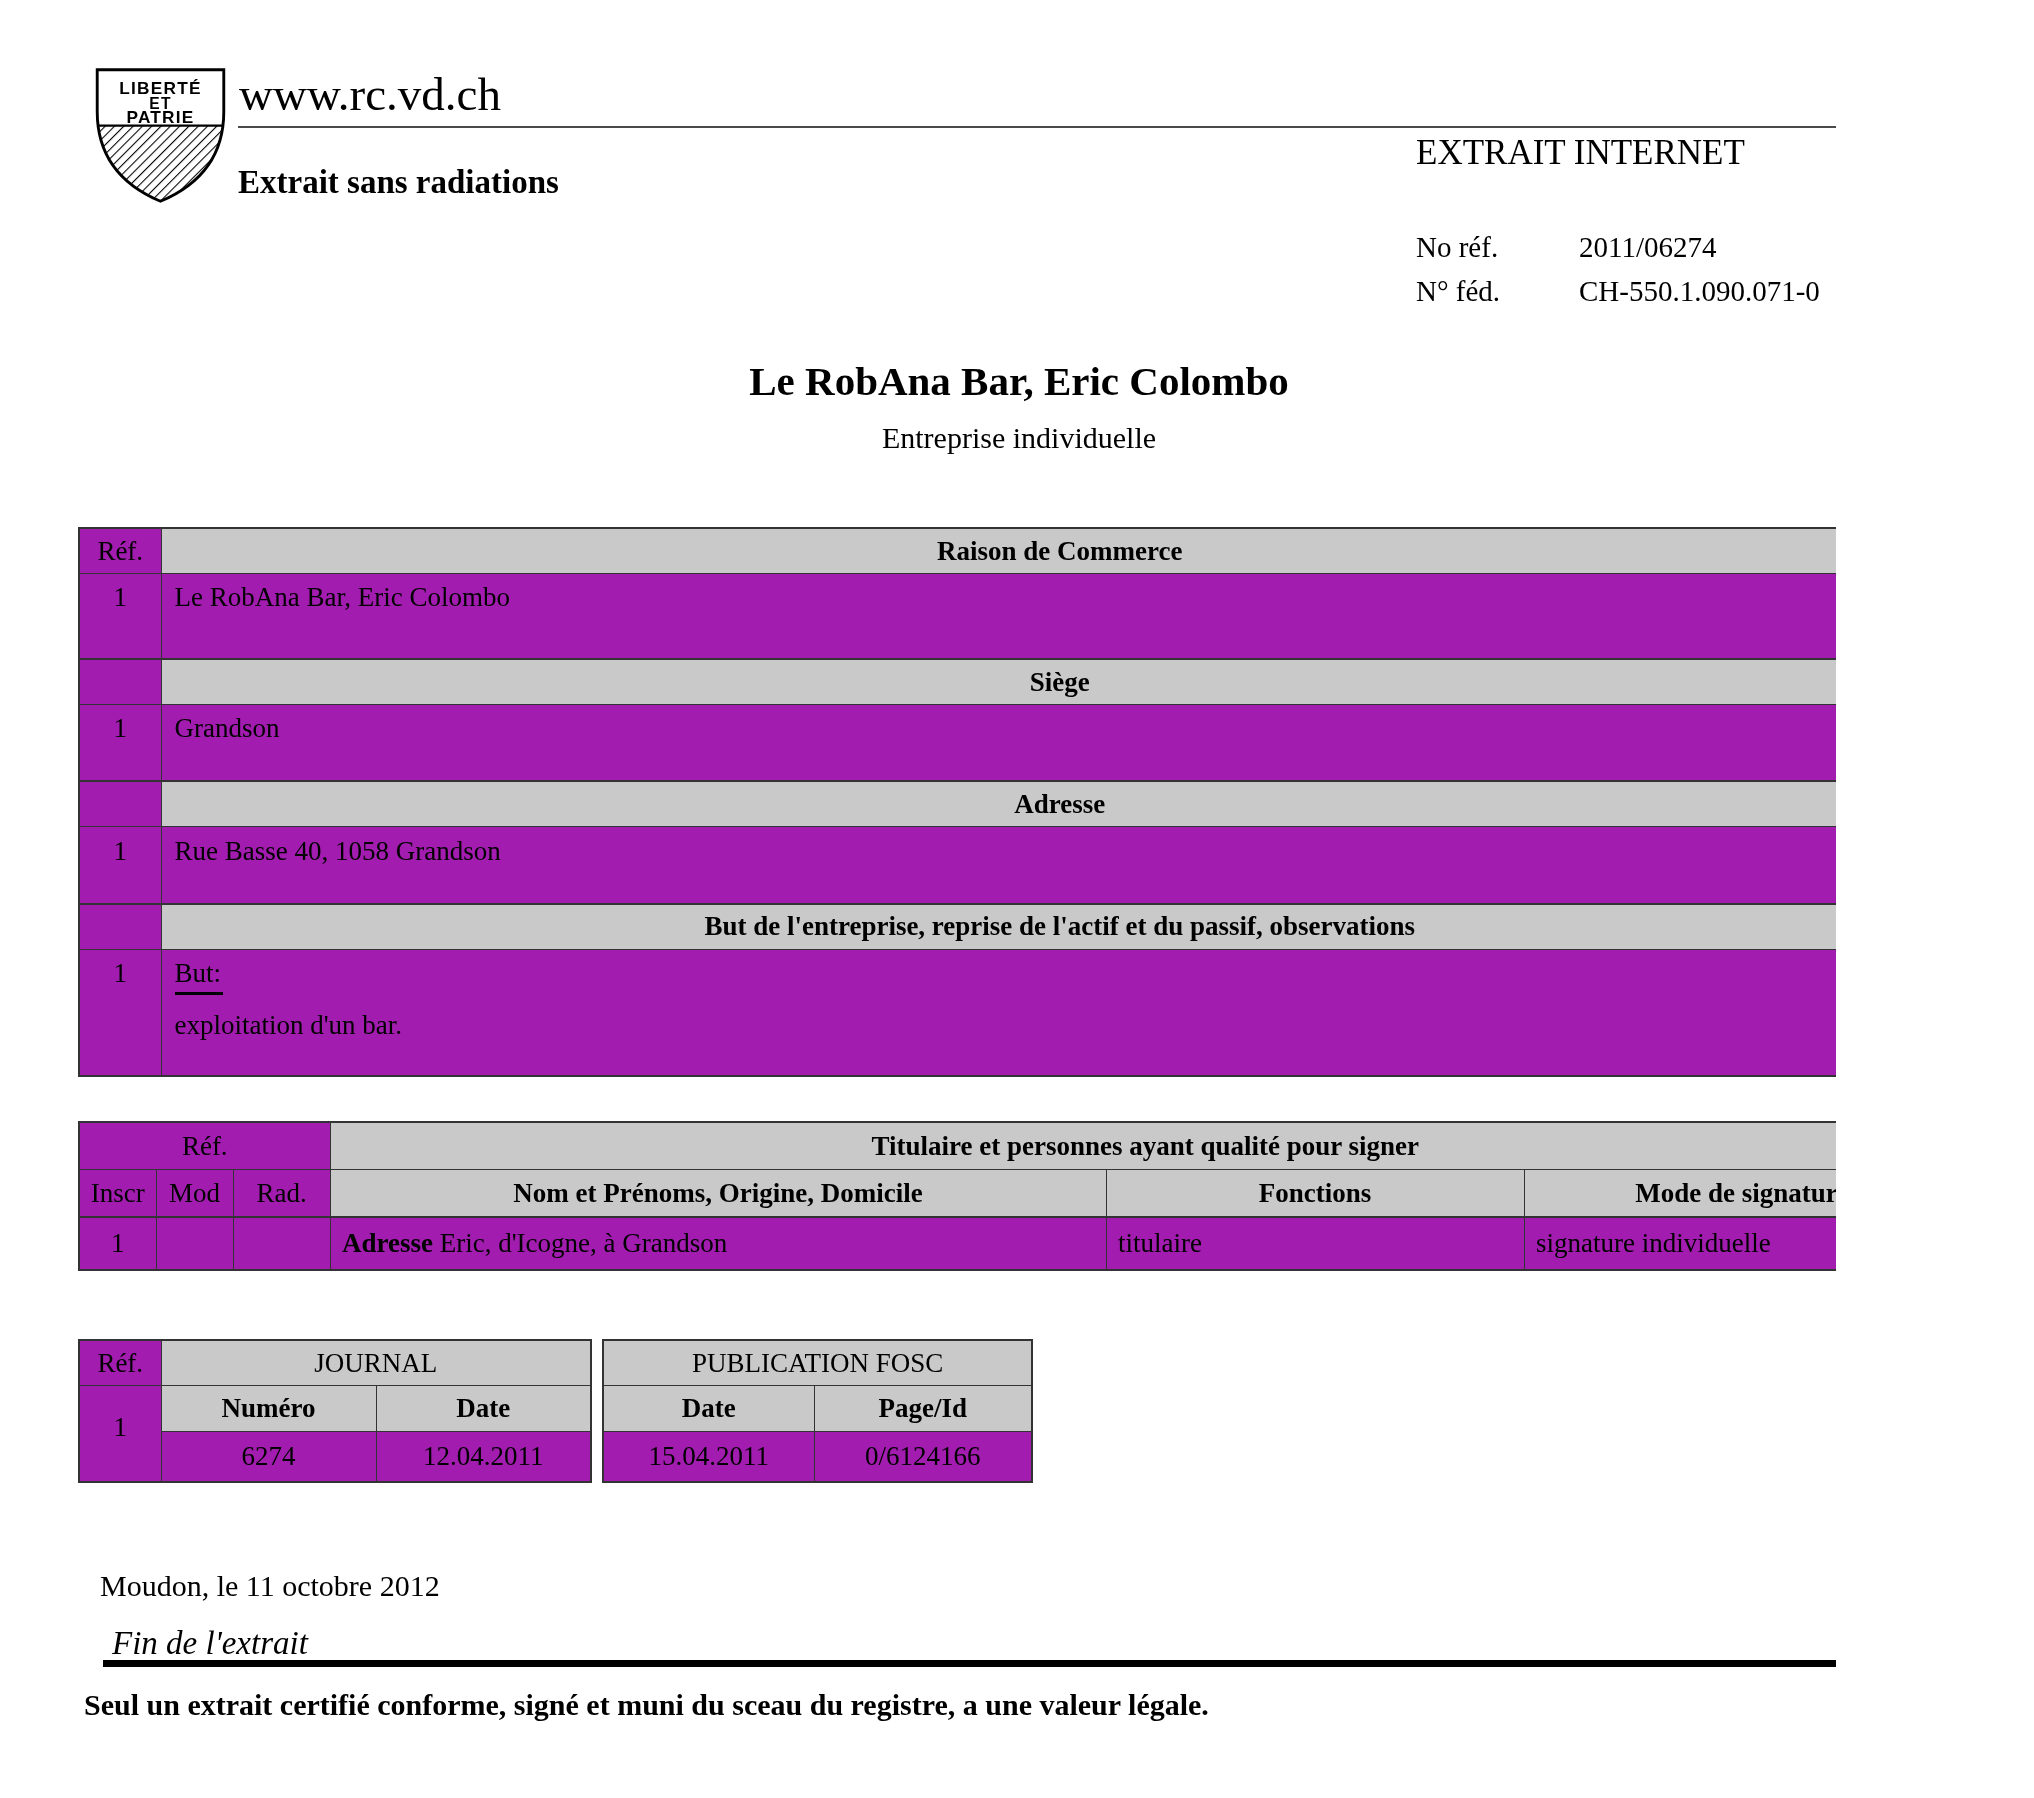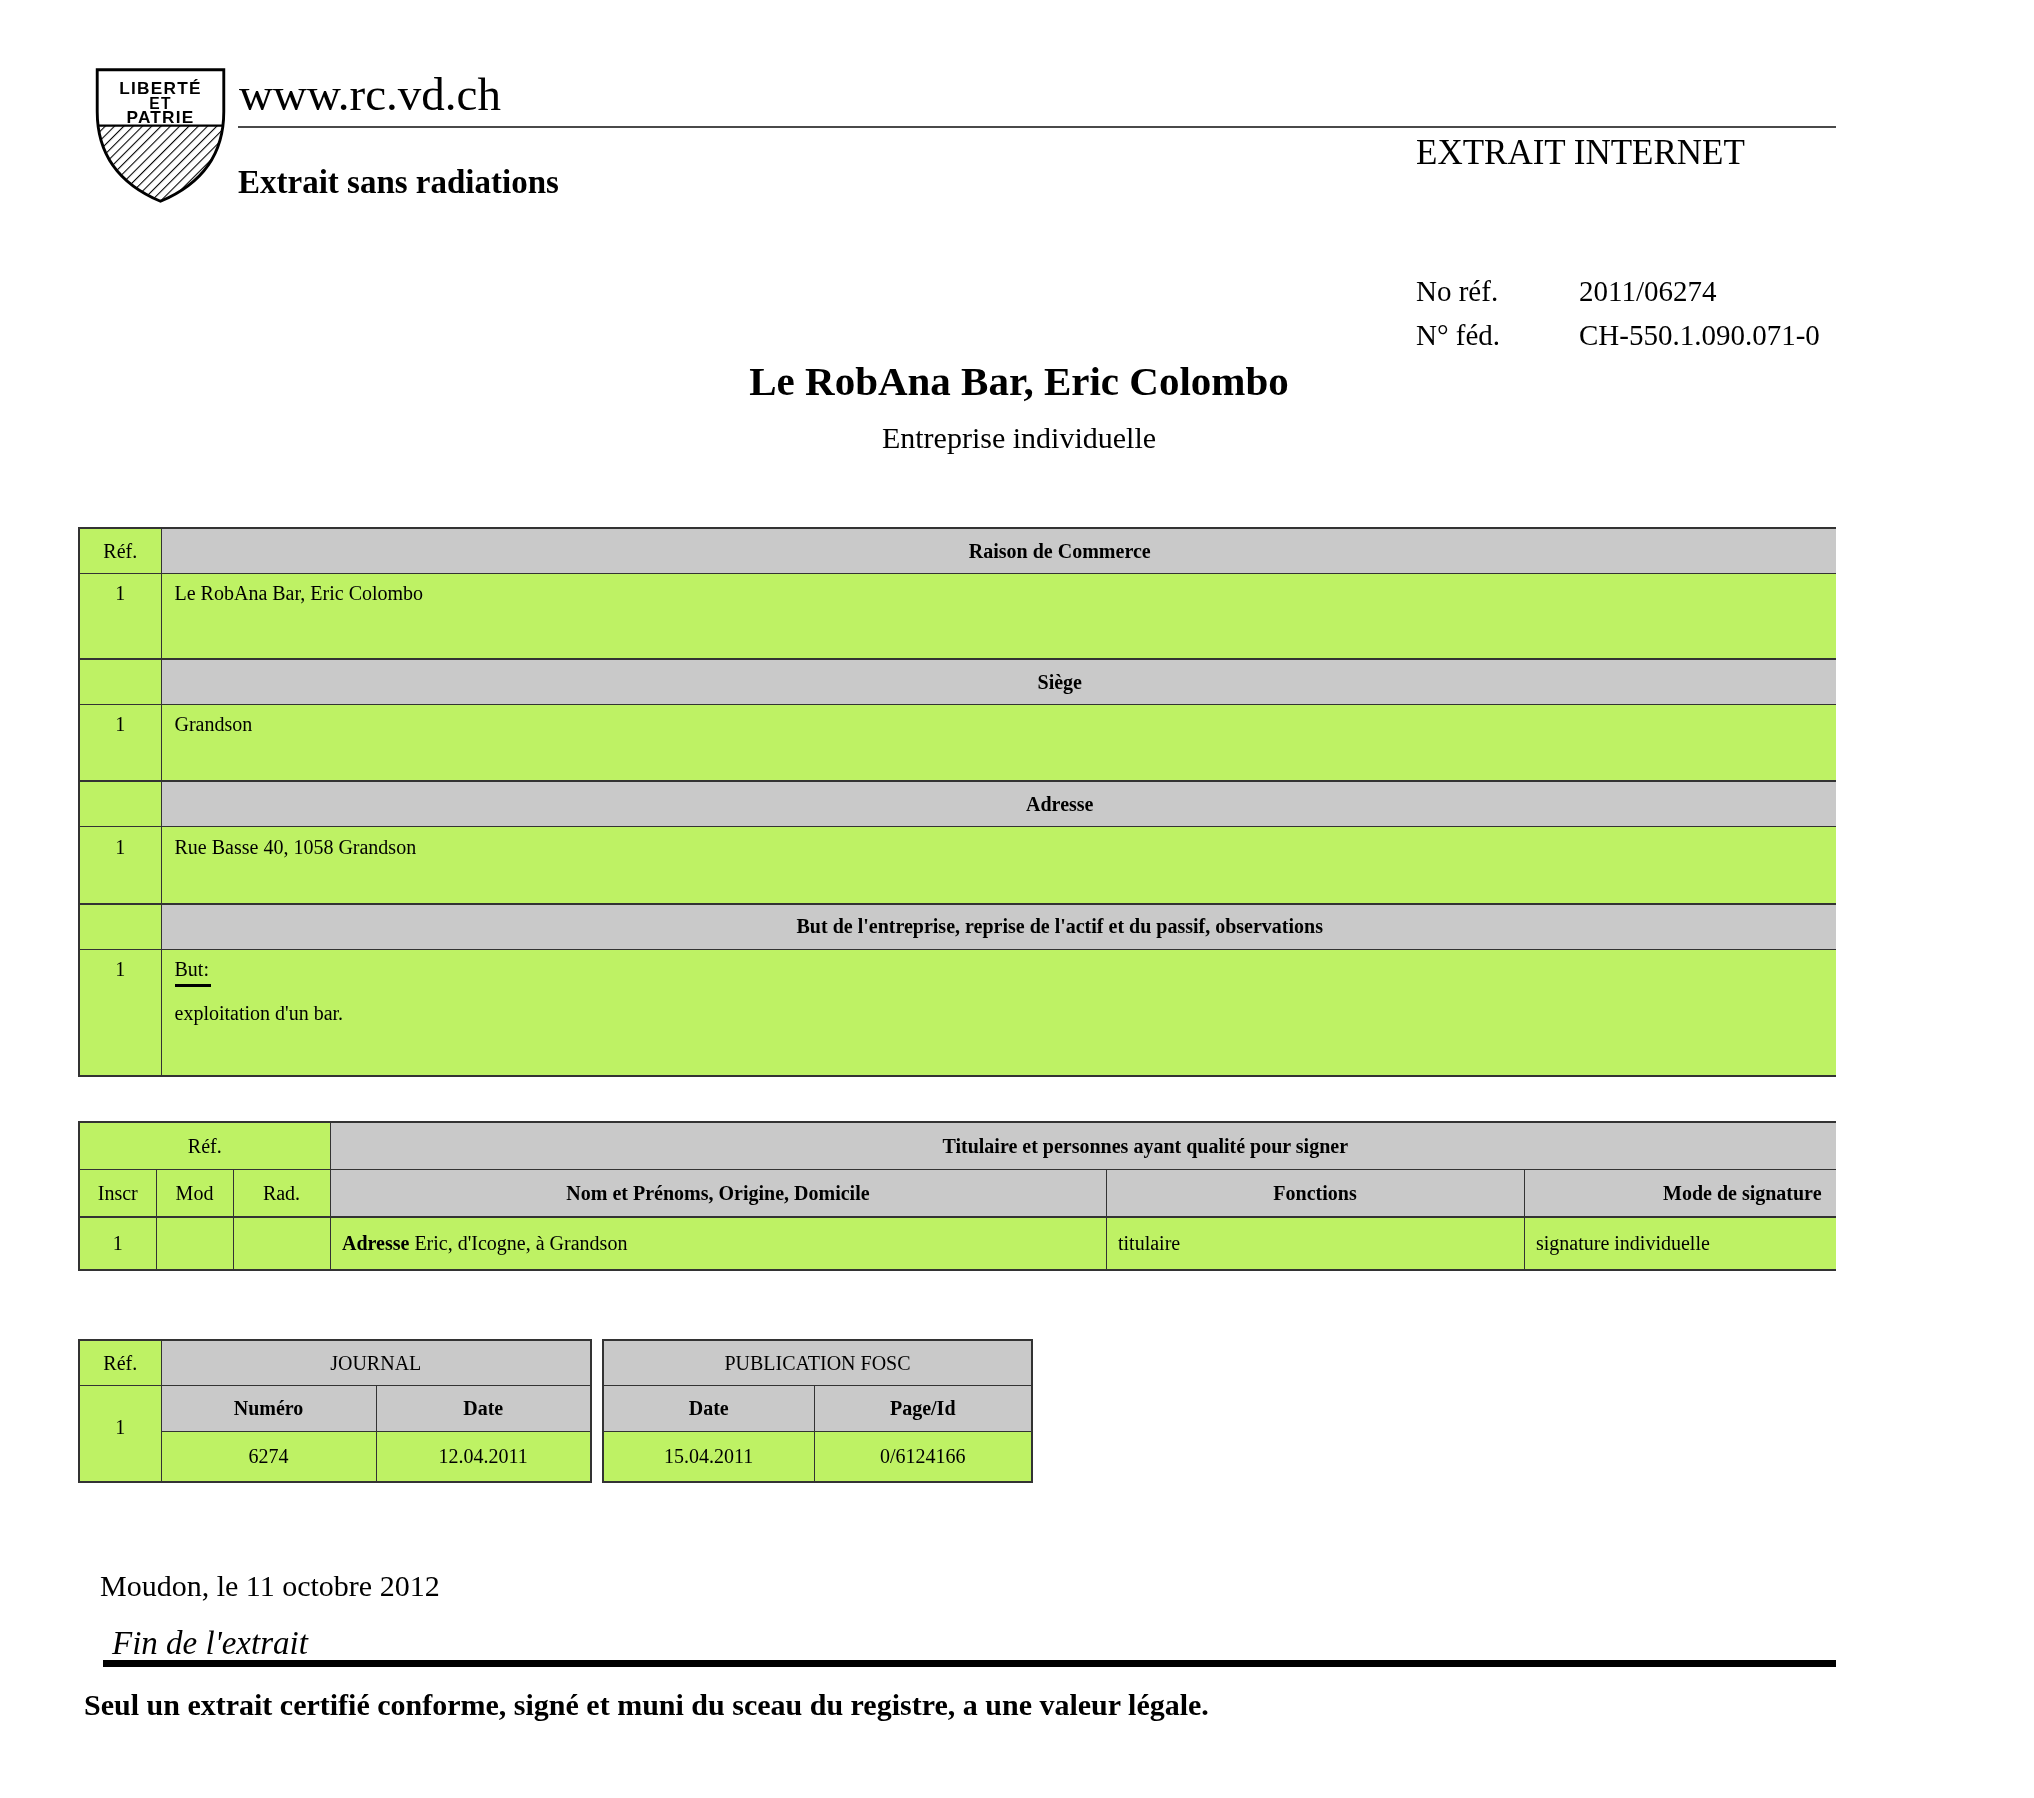--- a/index.html
+++ b/index.html
@@ -5,32 +5,32 @@
   html,body{margin:0;padding:0;background:#fff;}
   .page{position:relative;width:1836px;height:1799px;background:#ffffff;overflow:hidden;
         font-family:"Liberation Serif","DejaVu Serif",serif;color:#000;}
 
   
   .logo-svg{position:absolute;left:92px;top:64px;}
   .site-url{position:absolute;left:239px;top:69px;font-size:47px;line-height:1.1;}
   .header-rule{position:absolute;left:238px;top:126px;width:1730px;height:1.6px;background:#4a4a4a;}
   .doc-subtitle{position:absolute;left:238px;top:164px;font-size:33px;font-weight:bold;}
   .extract-type{position:absolute;left:1416px;top:133px;font-size:35px;}
-  .ref-block{position:absolute;left:1416px;top:231px;font-size:29px;margin-top:44px;}
+  .ref-block{position:absolute;left:1416px;top:231px;font-size:29px;}
   .ref-row{display:flex;height:44px;align-items:flex-start;}
   .ref-row .lbl{width:163px;}
 
   
   .title-block{position:absolute;left:78px;top:360px;width:1882px;text-align:center;}
   .company-name{font-size:41px;font-weight:bold;margin:0;line-height:1.05;}
   .reg-date{font-size:30px;margin:12.3px 0 0;line-height:1.05;}
   .legal-form{font-size:30px;margin:19px 0 0;line-height:1.05;}
 
   
-  table{border-collapse:collapse;table-layout:fixed;background:#bef264;font-size:20px;padding-left:48px;}
+  table{border-collapse:collapse;table-layout:fixed;background:#a21caf;font-size:27px;padding-left:48px;}
   td{border:1.6px solid #333;padding:0;vertical-align:top;font-weight:normal;}
   .gray{background:#c9c9c9;}
   .sec-head{font-weight:bold;text-align:center;vertical-align:middle;}
   .center{text-align:center;}
   .mid{vertical-align:middle;}
 
   
   .t1{position:absolute;left:78px;top:527px;width:1882px;border:2.5px solid #333;}
   .t1 tr.sec td{border-top:2.5px solid #333;border-bottom:1.6px solid #333;height:44px;}
   .t1 td.refnum{text-align:center;padding-top:8.2px;}

